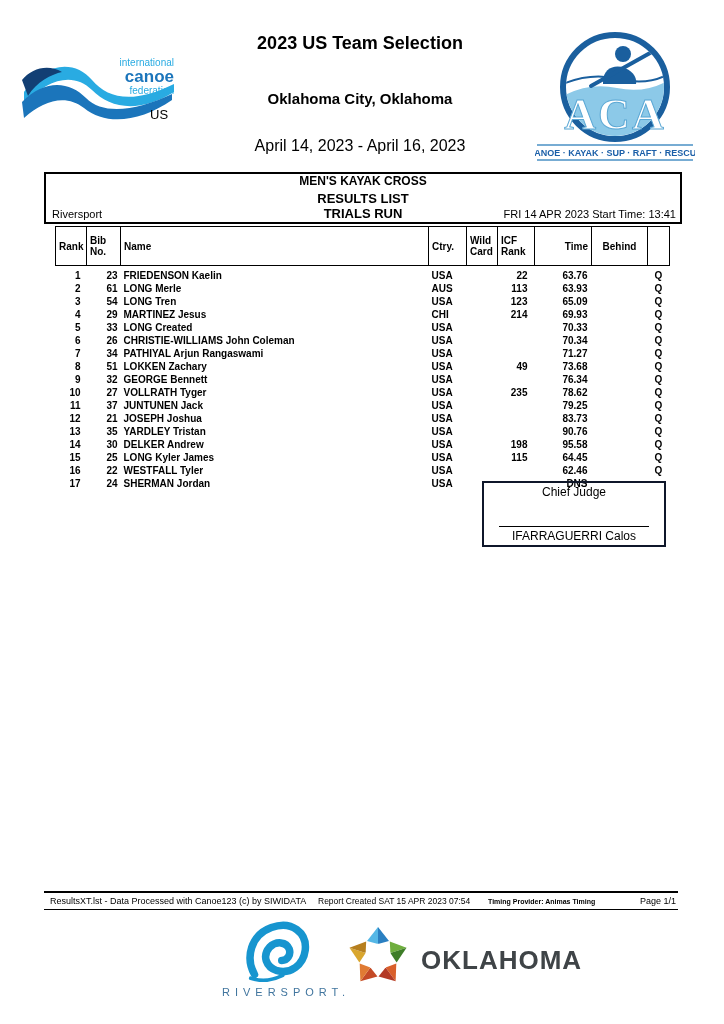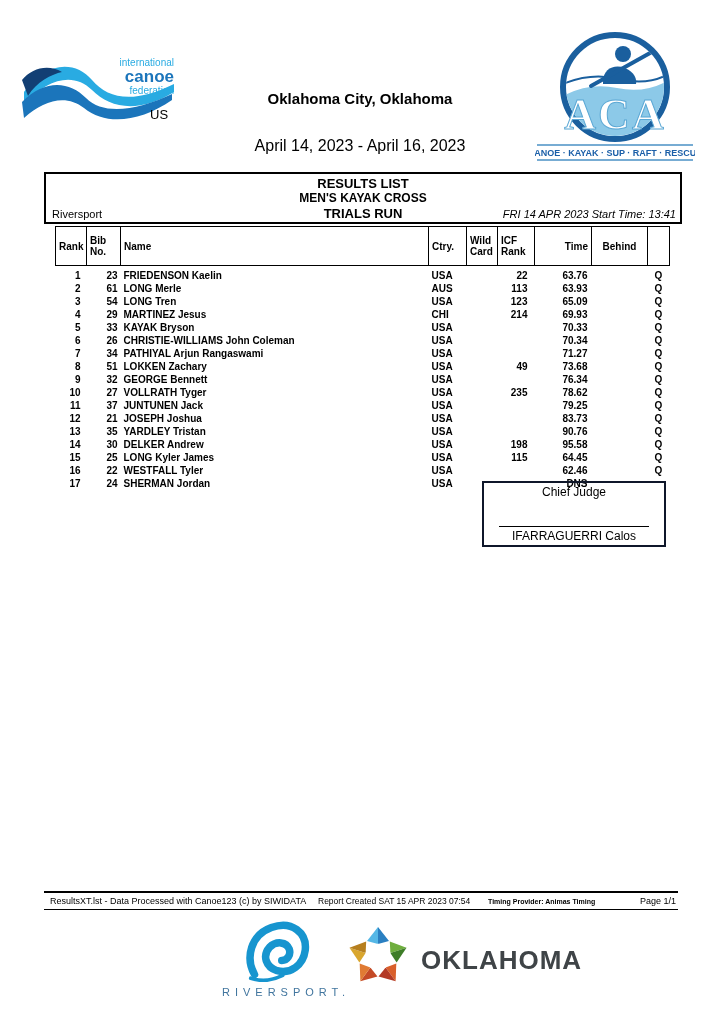--- a/index.html
+++ b/index.html
@@ -14,21 +14,21 @@
   .doc-location{left:150px;top:90px;width:420px;text-align:center;font-size:15px;font-weight:bold;}
   .doc-country{left:150px;top:107px;width:420px;font-size:13px;}
   .doc-dates{left:150px;top:137px;width:420px;text-align:center;font-size:16px;}
   
   .results-box{left:44px;top:172px;width:634px;height:48px;border:2px solid #000;}
   .results-box .line{text-align:center;font-weight:bold;line-height:15px;}
   .rb-1{font-size:13px;margin-top:2px;}
   .rb-2{font-size:12px;}
   .rb-3{font-size:13px;}
   .rb-venue{position:absolute;left:6px;bottom:2px;font-size:11px;font-weight:normal;}
-  .rb-session{position:absolute;right:4px;bottom:2px;font-size:11px;font-weight:normal;font-style:italic;}
+  .rb-session{position:absolute;right:4px;bottom:2px;font-size:11px;font-weight:normal;}
   
   .results-table{left:55px;top:226px;width:614px;}
   table{border-collapse:collapse;table-layout:fixed;width:614px;}
   thead th{
     border:1px solid #000;font-size:10px;font-weight:bold;
     white-space:pre-line;padding:7px 3px;height:24px;vertical-align:middle;line-height:11px;
   }
   thead th.h-rank{text-align:center;}
   thead th.h-bib{text-align:left;margin-top:24px;}
   thead th.h-name{text-align:left;}
@@ -82,20 +82,21 @@
     <svg width="155" height="95" viewBox="0 0 155 95">
       <path d="M2 40 C 20 12, 52 6, 70 28 C 86 47, 112 52, 152 32 L152 40 C 116 62, 88 56, 70 38 C 52 20, 26 26, 2 52 Z" fill="#29abe2"></path>
       <path d="M0 50 C 24 26, 48 30, 64 46 C 82 64, 116 58, 150 42 L150 48 C 118 70, 84 74, 62 56 C 44 42, 22 48, 2 66 Z" fill="#1b75bb"></path>
       <path d="M0 28 C 10 16, 26 12, 40 20 C 30 22, 14 30, 6 44 Z" fill="#123f74"></path>
       <text x="152" y="14" text-anchor="end" font-size="10" fill="#29abe2" font-family="Liberation Sans, sans-serif">international</text>
       <text x="152" y="30" text-anchor="end" font-size="17" font-weight="bold" fill="#1b75bb" font-family="Liberation Sans, sans-serif">canoe</text>
       <text x="152" y="42" text-anchor="end" font-size="10" fill="#29abe2" font-family="Liberation Sans, sans-serif">federation</text>
     </svg>
   </div>
 
+  <div class="abs doc-title">2023 US Team Selection</div>
   <div class="abs doc-location">Oklahoma City, Oklahoma</div>
   <div class="abs doc-country">US</div>
   <div class="abs doc-dates">April 14, 2023 - April 16, 2023</div>
 
   <div class="abs aca-logo">
     <svg width="160" height="136" viewBox="0 0 160 136">
       <defs>
         <clipPath id="acaClip">
             <circle cx="80" cy="61" r="49"></circle>
           </clipPath>
@@ -109,22 +110,22 @@
         <path d="M56 60 L124 22" stroke="#1a5f9e" stroke-width="4" stroke-linecap="round"></path>
       </g>
       <text x="80" y="103" text-anchor="middle" font-family="Liberation Serif, serif" font-weight="bold" font-size="44" fill="#ffffff" stroke="#5aa7d4" stroke-width="1" letter-spacing="2">ACA</text>
       <line x1="2" y1="119" x2="158" y2="119" stroke="#4a90c4" stroke-width="1.5"></line>
       <line x1="2" y1="134" x2="158" y2="134" stroke="#4a90c4" stroke-width="1.5"></line>
       <text x="80" y="130" text-anchor="middle" font-family="Liberation Sans, sans-serif" font-weight="bold" font-size="9" fill="#1b5fa8">CANOE · KAYAK · SUP · RAFT · RESCUE</text>
     </svg>
   </div>
 
   <div class="abs results-box">
+    <div class="line rb-2">MEN'S KAYAK CROSS</div>
     <div class="line rb-1">RESULTS LIST</div>
-    <div class="line rb-2">MEN'S KAYAK CROSS</div>
     <div class="line rb-3">TRIALS RUN</div>
     <div class="rb-venue">Riversport</div>
     <div class="rb-session">FRI 14 APR 2023 Start Time: 13:41</div>
   </div>
 
   <div class="abs results-table">
     <table>
       <colgroup>
         <col style="width:31px">
           <col style="width:34px">
@@ -193,21 +194,21 @@
       <td class="c-ctry">CHI</td>
       <td class="c-wild"></td>
       <td class="c-icf">214</td>
       <td class="c-time">69.93</td>
       <td class="c-behind"></td>
       <td class="c-q">Q</td>
     </tr>
           <tr>
       <td class="c-rank">5</td>
       <td class="c-bib">33</td>
-      <td class="c-name">KAYAK Bryson</td>
+      <td class="c-name">LONG Created</td>
       <td class="c-ctry">USA</td>
       <td class="c-wild"></td>
       <td class="c-icf"></td>
       <td class="c-time">70.33</td>
       <td class="c-behind"></td>
       <td class="c-q">Q</td>
     </tr>
           <tr>
       <td class="c-rank">6</td>
       <td class="c-bib">26</td>

